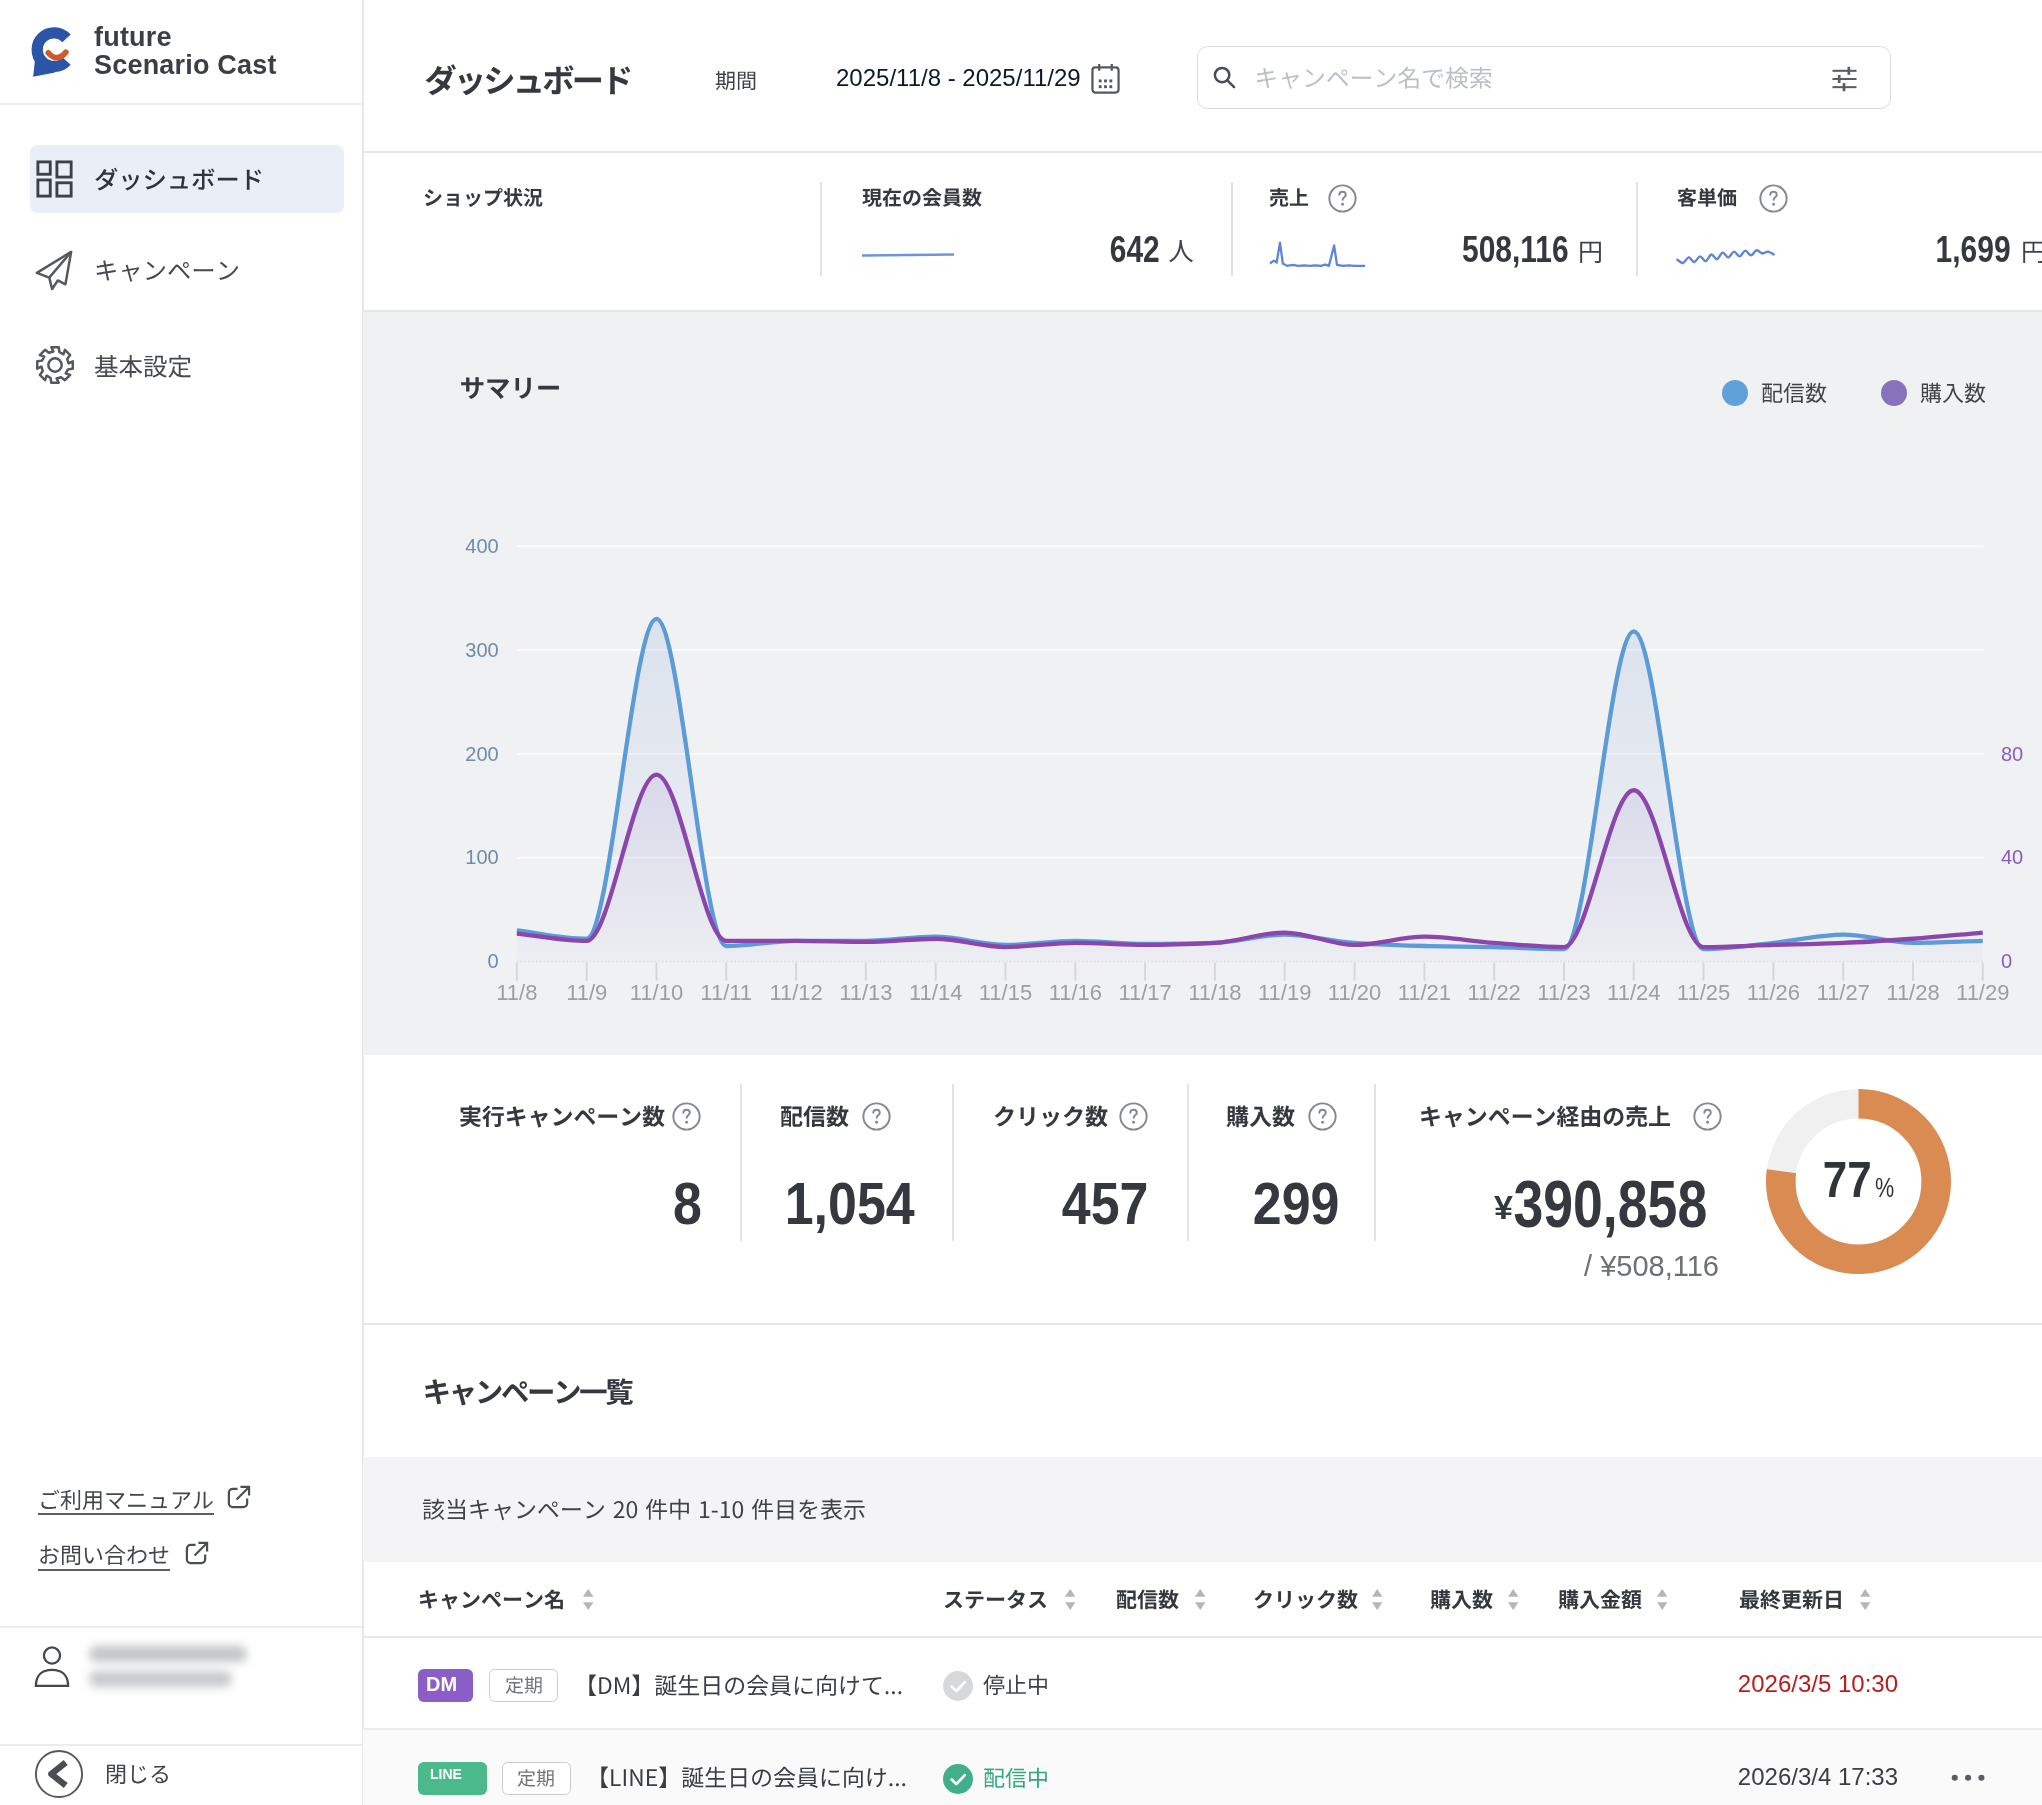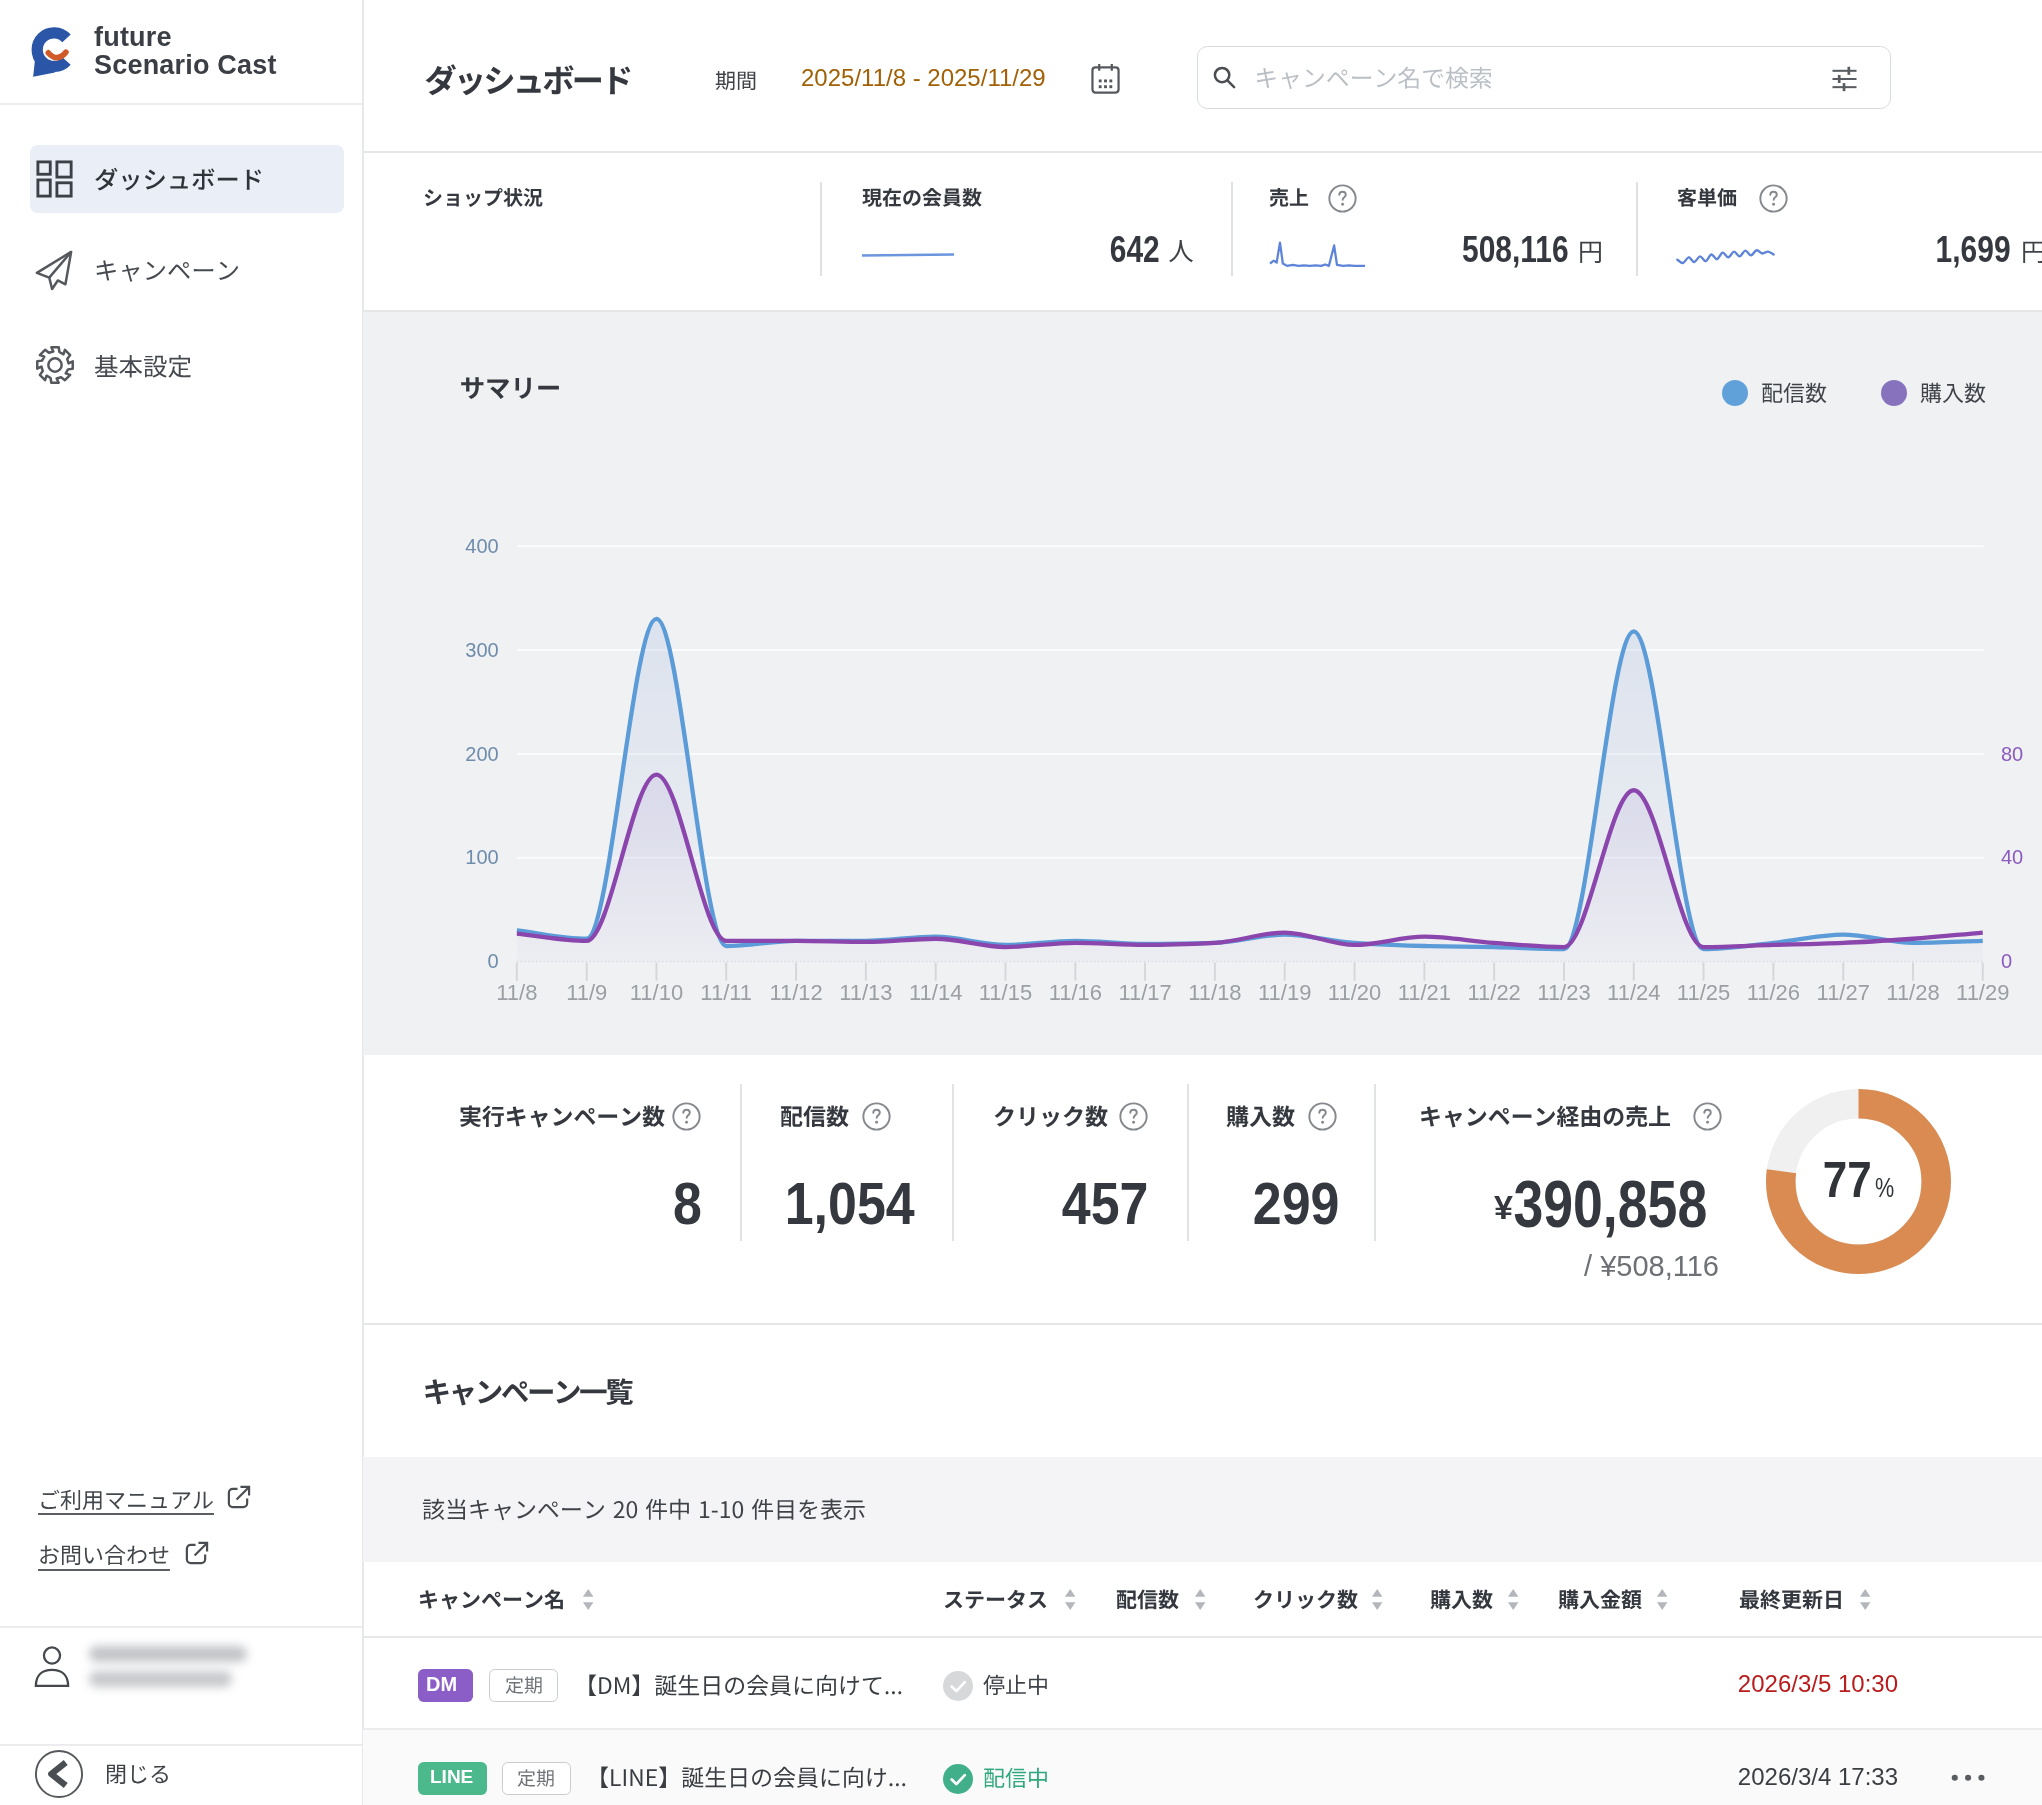--- a/index.html
+++ b/index.html
@@ -79,21 +79,21 @@
 <svg style="position:absolute;left:105px;top:1760px;overflow:visible" width="66" height="29" viewBox="0 0 69.0 29.9">
     <path transform="translate(0 23.0)" fill="#3f4348" d="M12.2 -9.9V-7.8H5.7V-6.3H11.5C10 -4.3 7.4 -2.4 5.1 -1.4C5.4 -1.1 5.9 -0.6 6.2 -0.2C8.3 -1.2 10.6 -3 12.2 -5V-0.6C12.2 -0.3 12.1 -0.2 11.9 -0.2C11.6 -0.2 10.7 -0.2 9.7 -0.2C9.9 0.2 10.2 0.8 10.2 1.2C11.6 1.2 12.5 1.2 13.1 0.9C13.6 0.7 13.8 0.3 13.8 -0.5V-6.3H17.4V-7.8H13.8V-9.9ZM8.8 -13.8V-11.8H3.8V-13.8ZM8.8 -15.1H3.8V-17H8.8ZM19.3 -13.8V-11.7H14.1V-13.8ZM19.3 -15.1H14.1V-17H19.3ZM20.2 -18.3H12.5V-10.4H19.3V-0.5C19.3 -0.1 19.2 0.1 18.7 0.1C18.3 0.1 16.8 0.1 15.3 0.1C15.5 0.5 15.8 1.4 15.9 1.8C17.9 1.8 19.3 1.8 20 1.5C20.8 1.2 21.1 0.7 21.1 -0.5V-18.3ZM2.1 -18.3V1.9H3.8V-10.4H10.4V-18.3Z M36.9 -15.9 35.6 -15.3C36.3 -14.3 37.1 -12.8 37.7 -11.6L39.1 -12.2C38.5 -13.3 37.5 -15 36.9 -15.9ZM39.9 -17 38.6 -16.4C39.4 -15.4 40.2 -14 40.8 -12.8L42.1 -13.5C41.6 -14.5 40.5 -16.2 39.9 -17ZM30.5 -17.8 28.2 -17.8C28.3 -17.1 28.4 -16.3 28.4 -15.4C28.4 -13 28.2 -7.2 28.2 -3.8C28.2 -0 30.5 1.3 33.8 1.3C38.8 1.3 41.8 -1.6 43.4 -3.7L42 -5.3C40.4 -2.9 38 -0.6 33.8 -0.6C31.6 -0.6 30 -1.4 30 -4C30 -7.4 30.2 -12.9 30.3 -15.4C30.3 -16.2 30.4 -17 30.5 -17.8Z M59.3 -0.8C58.8 -0.7 58.1 -0.6 57.5 -0.6C55.7 -0.6 54.4 -1.3 54.4 -2.4C54.4 -3.2 55.2 -3.9 56.3 -3.9C58 -3.9 59.2 -2.6 59.3 -0.8ZM51.5 -17 51.5 -15C52 -15.1 52.6 -15.2 53.1 -15.2C54.3 -15.2 58.9 -15.5 60.1 -15.5C58.9 -14.5 56.1 -12.1 54.8 -11C53.4 -9.9 50.5 -7.4 48.6 -5.8L49.9 -4.5C52.8 -7.5 54.9 -9.1 58.7 -9.1C61.7 -9.1 63.8 -7.4 63.8 -5.1C63.8 -3.2 62.8 -1.9 61 -1.2C60.7 -3.4 59.2 -5.3 56.3 -5.3C54.1 -5.3 52.7 -3.9 52.7 -2.3C52.7 -0.4 54.6 1 57.8 1C62.7 1 65.7 -1.4 65.7 -5.1C65.7 -8.2 63 -10.5 59.1 -10.5C58.1 -10.5 57 -10.4 55.9 -10C57.7 -11.5 60.9 -14.2 62 -15.1C62.4 -15.4 62.9 -15.7 63.3 -16L62.2 -17.3C62 -17.3 61.7 -17.2 61 -17.2C59.8 -17 54.3 -16.9 53.1 -16.9C52.6 -16.9 52 -16.9 51.5 -17Z"></path>
   </svg>
 <div style="position:absolute;left:363px;top:151px;width:1679px;height:1.9px;background:#e5e6e8"></div>
 <svg style="position:absolute;left:424px;top:60px;overflow:visible" width="207" height="42" viewBox="0 0 217.0 44.2">
     <path transform="translate(0 34.0)" fill="#35393f" d="M30.5 -29.5 27.8 -28.4C28.8 -27.1 29.9 -25.1 30.6 -23.7L33.3 -24.9C32.6 -26 31.4 -28.2 30.5 -29.5ZM18.5 -26.1 13.6 -27.6C13.3 -26.5 12.6 -24.9 12.1 -24.1C10.3 -21.1 7.2 -16.5 1.2 -12.8L4.9 -10C8.3 -12.3 11.5 -15.6 13.9 -18.8H23.6C23.1 -16.7 21.6 -13.7 19.9 -11.3C17.7 -12.7 15.6 -14.1 13.8 -15.1L10.7 -12C12.5 -10.9 14.7 -9.4 16.9 -7.8C14.1 -4.9 10.4 -2.2 4.5 -0.4L8.4 3.1C13.7 1.1 17.6 -1.8 20.6 -5C22 -3.9 23.2 -2.8 24.1 -2L27.4 -5.8C26.4 -6.6 25.1 -7.6 23.6 -8.7C26 -12.1 27.7 -15.7 28.6 -18.5C28.9 -19.3 29.4 -20.2 29.8 -20.9L27.3 -22.4L29.2 -23.3C28.6 -24.5 27.3 -26.7 26.5 -27.9L23.8 -26.8C24.5 -25.7 25.4 -24.2 26 -23C25.3 -22.7 24.3 -22.6 23.4 -22.6H16.4C16.8 -23.4 17.7 -24.9 18.5 -26.1Z M48.2 -20.2 44.1 -18.9C45 -17.1 46.5 -13 46.9 -11.3L51 -12.8C50.5 -14.3 48.8 -18.7 48.2 -20.2ZM60.7 -17.7 56 -19.2C55.5 -15 53.9 -10.5 51.6 -7.6C48.8 -4 44.1 -1.5 40.3 -0.5L43.9 3.2C47.9 1.7 52.1 -1.2 55.3 -5.3C57.6 -8.3 59 -11.8 59.9 -15.2C60.1 -15.9 60.3 -16.6 60.7 -17.7ZM40.3 -18.4 36.2 -16.9C37 -15.4 38.7 -10.9 39.3 -9.1L43.4 -10.6C42.8 -12.5 41.1 -16.7 40.3 -18.4Z M72.5 -26.9 70 -23.2C72.3 -21.9 75.8 -19.6 77.7 -18.3L80.3 -22.1C78.5 -23.3 74.8 -25.7 72.5 -26.9ZM66.2 -2.8 68.7 1.7C71.8 1.2 76.6 -0.5 80.1 -2.5C85.7 -5.7 90.5 -10 93.6 -14.7L91 -19.3C88.3 -14.5 83.6 -9.8 77.8 -6.6C74.1 -4.6 70 -3.4 66.2 -2.8ZM67.3 -19.2 64.8 -15.4C67.1 -14.2 70.6 -11.9 72.5 -10.6L75 -14.4C73.3 -15.6 69.5 -18 67.3 -19.2Z M97.8 -3.9V0.5C99.1 0.5 99.9 0.4 101.2 0.4C102.9 0.4 117.3 0.4 119 0.4C120 0.4 121.6 0.5 122.3 0.5V-3.8C121.4 -3.7 119.9 -3.7 119 -3.7H116.8C117.3 -6.9 118.2 -12.8 118.5 -14.8C118.5 -15.1 118.6 -15.8 118.8 -16.2L115.5 -17.8C115.1 -17.6 113.7 -17.4 113 -17.4C111.4 -17.4 106 -17.4 104.3 -17.4C103.4 -17.4 101.8 -17.5 100.9 -17.6V-13.2C101.9 -13.2 103.2 -13.3 104.3 -13.3C105.3 -13.3 111.9 -13.3 113.5 -13.3C113.4 -11.4 112.7 -6.6 112.2 -3.7H101.2C100 -3.7 98.7 -3.8 97.8 -3.9Z M150 -27.5 147.3 -26.4C148.2 -25.1 149.2 -23.3 149.9 -21.9L152.6 -23.1C152 -24.3 150.9 -26.2 150 -27.5ZM154.4 -28.5 151.7 -27.4C152.7 -26.1 153.7 -24.3 154.4 -22.9L157.1 -24.1C156.5 -25.3 155.3 -27.2 154.4 -28.5ZM135.6 -12.2 131.8 -14C130.4 -11.2 127.6 -7.4 125.4 -5.2L129 -2.7C130.9 -4.7 134 -9.2 135.6 -12.2ZM150.2 -14.1 146.5 -12.1C148.1 -10 150.6 -5.9 152 -3L156 -5.2C154.7 -7.7 151.9 -11.9 150.2 -14.1ZM126.9 -21.4V-16.9C127.9 -17 129.2 -17 130.2 -17H138.9C138.9 -15.4 138.9 -4.6 138.8 -3.4C138.8 -2.5 138.4 -2.1 137.6 -2.1C136.8 -2.1 135.3 -2.3 133.8 -2.6L134.2 1.7C135.9 1.9 137.9 2 139.7 2C142.2 2 143.3 0.7 143.3 -1.2C143.3 -4.1 143.3 -14.2 143.3 -17H151.2C152.2 -17 153.5 -17 154.6 -16.9V-21.4C153.6 -21.2 152.2 -21.1 151.2 -21.1H143.3V-23.9C143.3 -24.7 143.5 -26.4 143.6 -26.8H138.6C138.7 -26.2 138.9 -24.8 138.9 -23.9V-21.1H130.2C129.1 -21.1 127.9 -21.3 126.9 -21.4Z M158.1 -15.7V-10.4C159.4 -10.5 161.7 -10.6 163.6 -10.6C167.6 -10.6 178.8 -10.6 181.9 -10.6C183.3 -10.6 185 -10.4 185.8 -10.4V-15.7C185 -15.7 183.5 -15.5 181.9 -15.5C178.8 -15.5 167.6 -15.5 163.6 -15.5C161.8 -15.5 159.4 -15.6 158.1 -15.7Z M209.2 -25.3 206.3 -24.1C207.6 -22.3 208.3 -21 209.3 -18.8L212.3 -20.2C211.5 -21.7 210.1 -23.9 209.2 -25.3ZM213.6 -27.2 210.8 -25.8C212.1 -24.1 212.9 -22.9 214 -20.7L216.8 -22.1C216.1 -23.7 214.6 -25.8 213.6 -27.2ZM195.6 -2.8C195.6 -1.4 195.5 0.6 195.3 2H200.6C200.4 0.6 200.3 -1.8 200.3 -2.8V-12.4C204 -11.2 209.1 -9.2 212.6 -7.3L214.5 -12C211.4 -13.6 204.8 -16 200.3 -17.3V-22.3C200.3 -23.7 200.4 -25.2 200.6 -26.4H195.3C195.5 -25.2 195.6 -23.5 195.6 -22.3C195.6 -19.4 195.6 -5.4 195.6 -2.8Z"></path>
   </svg>
 <svg style="position:absolute;left:715px;top:67px;overflow:visible" width="42" height="28" viewBox="0 0 44.0 28.6">
     <path transform="translate(0 22.0)" fill="#3f4348" d="M3.9 -3.1C3.3 -1.7 2.1 -0.2 0.9 0.8C1.3 1 1.9 1.5 2.2 1.8C3.4 0.7 4.7 -1 5.5 -2.7ZM7.1 -2.5C7.9 -1.4 8.9 0 9.3 0.9L10.7 0.1C10.2 -0.8 9.2 -2.1 8.3 -3.1ZM18.8 -15.9V-12.3H14.3V-15.9ZM12.8 -17.4V-9.4C12.8 -6.2 12.6 -2 10.7 0.9C11.1 1.1 11.8 1.6 12.1 1.8C13.4 -0.2 13.9 -3.1 14.2 -5.7H18.8V-0.4C18.8 -0 18.7 0.1 18.4 0.1C18 0.1 16.9 0.1 15.8 0.1C16 0.5 16.2 1.2 16.3 1.7C17.9 1.7 18.9 1.6 19.6 1.4C20.2 1.1 20.4 0.6 20.4 -0.4V-17.4ZM18.8 -10.9V-7.2H14.3C14.3 -8 14.3 -8.7 14.3 -9.4V-10.9ZM8.5 -18.2V-15.6H4.5V-18.2H3V-15.6H1.1V-14.1H3V-5.1H0.8V-3.6H11.7V-5.1H10.1V-14.1H11.7V-15.6H10.1V-18.2ZM4.5 -14.1H8.5V-12.1H4.5ZM4.5 -10.8H8.5V-8.6H4.5ZM4.5 -7.3H8.5V-5.1H4.5Z M35.5 -3.7V-1.6H30.4V-3.7ZM35.5 -5H30.4V-7H35.5ZM28.9 -8.3V0.8H30.4V-0.3H37.1V-8.3ZM30.4 -13.2V-11.2H25.6V-13.2ZM30.4 -14.4H25.6V-16.3H30.4ZM40.5 -13.2V-11.2H35.5V-13.2ZM40.5 -14.4H35.5V-16.3H40.5ZM41.3 -17.5H34V-9.9H40.5V-0.4C40.5 -0 40.3 0.1 40 0.1C39.6 0.1 38.2 0.1 36.9 0.1C37.1 0.5 37.4 1.3 37.5 1.8C39.3 1.8 40.5 1.7 41.2 1.5C41.9 1.2 42.2 0.6 42.2 -0.4V-17.5ZM24 -17.5V1.8H25.6V-10H32V-17.5Z"></path>
   </svg>
-<div style="position:absolute;left:801px;top:66px;font-family:'Liberation Sans',sans-serif;font-size:24px;font-weight:normal;color:#a16207;line-height:1;white-space:nowrap">2025/11/8 - 2025/11/29</div>
+<div style="position:absolute;left:836px;top:66px;font-family:'Liberation Sans',sans-serif;font-size:24px;font-weight:normal;color:#0f172a;line-height:1;white-space:nowrap">2025/11/8 - 2025/11/29</div>
 <svg style="position:absolute;left:1091px;top:63px" width="29" height="31" viewBox="0 0 30 32">
 <g fill="none" stroke="#55585c" stroke-width="2.3">
 <rect x="1.5" y="4.5" width="27" height="26" rx="3"></rect>
 <path d="M8.5 1 v7 M21.5 1 v7"></path>
 </g>
 <g fill="#55585c">
 <rect x="8" y="17" width="3" height="3"></rect>
       <rect x="13.5" y="17" width="3" height="3"></rect>
       <rect x="19" y="17" width="3" height="3"></rect>
 <rect x="8" y="23" width="3" height="3"></rect>
@@ -379,21 +379,21 @@
   </svg>
 <svg style="position:absolute;left:943px;top:1671px" width="30" height="30" viewBox="0 0 31 31">
     <circle cx="15.5" cy="15.5" r="15.5" fill="#d6d8da"></circle>
     <path d="M9 16 L13.8 20.8 L22.5 11.5" fill="none" stroke="#fff" stroke-width="2.8" stroke-linecap="round" stroke-linejoin="round"></path>
   </svg>
 <svg style="position:absolute;left:983px;top:1671px;overflow:visible" width="66" height="29" viewBox="0 0 69.0 29.9">
     <path transform="translate(0 23.0)" fill="#3f4348" d="M10.7 -13.1H18.5V-10.9H10.7ZM9 -14.3V-9.7H20.2V-14.3ZM6.9 -8.4V-4.4H8.4V-7H20.6V-4.4H22.2V-8.4ZM13.6 -19.2V-17.1H7.2V-15.6H22V-17.1H15.4V-19.2ZM9.5 -5.4V-4H13.6V-0C13.6 0.2 13.6 0.3 13.2 0.3C12.8 0.3 11.6 0.3 10.3 0.3C10.5 0.8 10.7 1.4 10.8 1.9C12.5 1.9 13.7 1.9 14.4 1.6C15.2 1.4 15.4 0.9 15.4 -0V-4H19.7V-5.4ZM6.1 -19.2C4.8 -15.7 2.6 -12.3 0.4 -10.1C0.7 -9.7 1.2 -8.8 1.3 -8.3C2.1 -9.2 2.9 -10.1 3.7 -11.2V1.8H5.3V-13.8C6.2 -15.4 7.1 -17.1 7.7 -18.7Z M27.3 -14.2V-1H24.1V0.7H44.8V-1H36.3V-9.9H43.8V-11.6H36.3V-19.3H34.5V-1H29.1V-14.2Z M56.5 -19.3V-15.2H48.2V-4.3H49.9V-5.7H56.5V1.8H58.4V-5.7H65V-4.4H66.7V-15.2H58.4V-19.3ZM49.9 -7.4V-13.5H56.5V-7.4ZM65 -7.4H58.4V-13.5H65Z"></path>
   </svg>
 <div style="position:absolute;right:145px;top:1672px;font-family:'Liberation Sans',sans-serif;font-size:24px;font-weight:normal;color:#b91c1c;line-height:1;white-space:nowrap">2026/3/5 10:30</div>
 <div style="position:absolute;left:418px;top:1762px;width:69px;height:32.5px;background:#4cb98c;border-radius:5.7px"></div>
-<div style="position:absolute;left:430px;top:1767px;font-family:'Liberation Sans',sans-serif;font-size:19px;font-weight:bold;color:#ffffff;line-height:1;white-space:nowrap">LINE</div>
+<div style="position:absolute;left:430px;top:1767px;font-family:'Liberation Sans',sans-serif;font-size:14px;font-weight:bold;color:#ffffff;line-height:1;white-space:nowrap">LINE</div>
 <div style="position:absolute;left:502px;top:1762px;width:69px;height:32.5px;background:#fff;border:1.9px solid #caccd0;border-radius:5.7px;box-sizing:border-box"></div>
 <svg style="position:absolute;left:517px;top:1766px;overflow:visible" width="38" height="25" viewBox="0 0 40.0 26.0">
     <path transform="translate(0 20.0)" fill="#707479" d="M4.4 -7.5C4 -3.9 2.9 -1 0.7 0.7C1.1 0.9 1.7 1.4 1.9 1.7C3.2 0.6 4.2 -1 4.9 -2.8C6.8 0.6 9.7 1.3 13.9 1.3H18.6C18.7 0.9 18.9 0.2 19.2 -0.2C18.2 -0.2 14.7 -0.2 14 -0.2C12.8 -0.2 11.7 -0.2 10.8 -0.4V-4.5H16.7V-5.9H10.8V-9.2H15.9V-10.7H4.2V-9.2H9.2V-0.8C7.6 -1.4 6.3 -2.6 5.5 -4.7C5.7 -5.5 5.9 -6.4 6 -7.4ZM1.6 -14.5V-10.1H3.1V-13.1H16.8V-10.1H18.4V-14.5H10.8V-16.8H9.2V-14.5Z M23.6 -2.9C23 -1.5 21.9 -0.2 20.8 0.7C21.1 0.9 21.7 1.4 22 1.6C23.1 0.6 24.3 -0.9 25 -2.5ZM26.4 -2.2C27.2 -1.3 28.1 0 28.5 0.8L29.7 0.1C29.3 -0.7 28.4 -1.9 27.6 -2.9ZM37.1 -14.4V-11.2H33V-14.4ZM31.6 -15.8V-8.5C31.6 -5.7 31.4 -1.8 29.8 0.8C30.1 1 30.7 1.4 31 1.7C32.2 -0.2 32.7 -2.8 32.9 -5.2H37.1V-0.3C37.1 -0 37 0.1 36.7 0.1C36.4 0.1 35.4 0.1 34.3 0.1C34.5 0.5 34.7 1.1 34.8 1.5C36.3 1.5 37.2 1.5 37.8 1.2C38.4 1 38.5 0.5 38.5 -0.3V-15.8ZM37.1 -9.9V-6.6H33C33 -7.3 33 -7.9 33 -8.5V-9.9ZM27.7 -16.6V-14.1H24.1V-16.6H22.7V-14.1H21V-12.8H22.7V-4.6H20.8V-3.3H30.6V-4.6H29.1V-12.8H30.6V-14.1H29.1V-16.6ZM24.1 -12.8H27.7V-11H24.1ZM24.1 -9.8H27.7V-7.9H24.1ZM24.1 -6.6H27.7V-4.6H24.1Z"></path>
   </svg>
 <svg style="position:absolute;left:586px;top:1763px;overflow:visible" width="321" height="30" viewBox="0 0 335.6 31.2">
     <path transform="translate(0 24.0)" fill="#3a3e43" d="M23.2 -20.2V-20.3H16V2.1H23.2V1.9C20.6 -0.3 18.4 -4.2 18.4 -9.1C18.4 -14 20.6 -18 23.2 -20.2Z M26.4 0H36.3V-1.9H28.6V-17.6H26.4Z M39.5 0H41.7V-17.6H39.5Z M46.5 0H48.6V-9.2C48.6 -11.1 48.4 -13 48.3 -14.7H48.4L50.3 -11.1L56.7 0H59V-17.6H56.9V-8.4C56.9 -6.6 57 -4.6 57.2 -2.9H57.1L55.2 -6.5L48.7 -17.6H46.5Z M63.8 0H74.2V-1.9H66V-8.3H72.7V-10.2H66V-15.7H74V-17.6H63.8Z M83.6 2.1V-20.3H76.4V-20.2C79 -18 81.1 -14 81.1 -9.1C81.1 -4.2 79 -0.3 76.4 1.9V2.1Z M101.4 -12.9V-11.5H107.3V-12.9ZM101.6 -19.3V-17.9H107.2V-19.3ZM101.4 -9.7V-8.3H107.3V-9.7ZM100.5 -16.2V-14.7H107.9V-16.2ZM121.1 -19.8C119.4 -19 116.2 -18.2 113.5 -17.8C113.7 -17.4 113.9 -16.8 114 -16.4C115.2 -16.6 116.6 -16.9 117.9 -17.2V-3.9H116.1V-14.1H114.6V-3.9H113.3V-2.4H122.6V-3.9H119.5V-10.2H122.3V-11.7H119.5V-17.6C120.6 -17.9 121.6 -18.2 122.4 -18.6ZM101.4 -6.5V1.7H102.8V0.5H107.3L107.2 0.6C107.5 0.9 108 1.6 108.2 2C109.3 1.2 110.2 0.2 111 -1.1C112.6 0.7 114.7 1.2 117.5 1.2H122.3C122.4 0.7 122.6 -0 122.9 -0.4C122 -0.4 118.3 -0.4 117.6 -0.4C115.2 -0.4 113.2 -0.9 111.7 -2.6C112.8 -4.9 113.4 -7.9 113.7 -11.6L112.8 -11.8L112.5 -11.8H110.6C111.4 -14.1 112.3 -16.6 112.9 -18.5L111.7 -18.7L111.5 -18.7H108V-17.1H110.8C110.1 -14.9 109 -11.9 108.1 -9.5L109.6 -9.2L110 -10.3H112.1C111.8 -8 111.4 -6 110.7 -4.3C110.3 -5.3 109.8 -6.5 109.6 -8.1L108.2 -7.7C108.6 -5.5 109.2 -3.8 109.9 -2.5C109.2 -1.2 108.3 -0.2 107.3 0.5V-6.5ZM102.8 -5H105.8V-1H102.8Z M129.3 -19.8C128.4 -16.3 126.8 -13 124.8 -10.9C125.3 -10.6 126.1 -10.1 126.5 -9.8C127.4 -10.9 128.2 -12.2 129 -13.8H134.7V-8.4H127.5V-6.7H134.7V-0.6H124.9V1.2H146.3V-0.6H136.5V-6.7H144.3V-8.4H136.5V-13.8H145.2V-15.5H136.5V-20.2H134.7V-15.5H129.8C130.3 -16.7 130.8 -18 131.1 -19.4Z M153.6 -8.4H165.6V-1.7H153.6ZM153.6 -10.2V-16.7H165.6V-10.2ZM151.8 -18.5V1.7H153.6V0.1H165.6V1.5H167.5V-18.5Z M183 -15.4C182.7 -13.2 182.2 -10.9 181.6 -8.9C180.4 -4.9 179.1 -3.3 178 -3.3C176.9 -3.3 175.5 -4.6 175.5 -7.6C175.5 -10.9 178.4 -14.8 183 -15.4ZM185 -15.5C189 -15.1 191.4 -12.1 191.4 -8.5C191.4 -4.3 188.4 -2 185.3 -1.3C184.7 -1.2 184 -1.1 183.2 -1L184.3 0.7C190 0 193.3 -3.4 193.3 -8.4C193.3 -13.3 189.8 -17.2 184.2 -17.2C178.3 -17.2 173.7 -12.7 173.7 -7.5C173.7 -3.5 175.8 -1.1 177.9 -1.1C180.2 -1.1 182.1 -3.6 183.5 -8.5C184.2 -10.8 184.7 -13.2 185 -15.5Z M201.8 -12.7V-11H213.2V-12.7ZM207.5 -18.4C209.7 -15.3 213.9 -12 217.7 -10.3C218 -10.8 218.4 -11.4 218.8 -11.9C215 -13.4 210.8 -16.6 208.3 -20.1H206.4C204.6 -17.1 200.6 -13.6 196.4 -11.6C196.8 -11.2 197.3 -10.6 197.5 -10.1C201.6 -12.2 205.5 -15.5 207.5 -18.4ZM210 -4.5C211 -3.6 212.2 -2.4 213.1 -1.2L203.4 -0.9C204.4 -2.5 205.4 -4.6 206.3 -6.4H217.6V-8.1H197.7V-6.4H204C203.4 -4.7 202.3 -2.4 201.4 -0.8L197.9 -0.7L198.1 1.1C202.3 0.9 208.5 0.7 214.4 0.4C214.9 1 215.3 1.5 215.6 2L217.2 1C216.1 -0.8 213.7 -3.4 211.5 -5.3Z M225.9 -17.8H237.3V-15.3H225.9ZM224.1 -19.2V-13.8H239.2V-19.2ZM224.9 -8.1H238.3V-6.4H224.9ZM224.9 -5.2H238.3V-3.4H224.9ZM224.9 -11.1H238.3V-9.4H224.9ZM233.5 -0.9C236 -0.1 239.3 1.1 241.1 2L242.6 0.7C240.8 -0.1 237.6 -1.3 235.1 -2ZM223.1 -12.4V-2.1H227.6C226 -1.1 223 0 220.5 0.6C220.9 1 221.5 1.6 221.8 1.9C224.3 1.3 227.4 0.1 229.3 -1L227.7 -2.1H240.1V-12.4Z M254.5 -16.2V-14.3C257.1 -14 261.8 -14 264.4 -14.3V-16.2C262 -15.9 257.1 -15.8 254.5 -16.2ZM255.4 -6.4 253.7 -6.6C253.4 -5.4 253.3 -4.6 253.3 -3.8C253.3 -1.5 255.1 -0.2 259.1 -0.2C261.6 -0.2 263.6 -0.4 265.1 -0.7L265.1 -2.7C263.1 -2.3 261.3 -2.1 259.1 -2.1C255.9 -2.1 255.1 -3.1 255.1 -4.2C255.1 -4.9 255.2 -5.5 255.4 -6.4ZM249.9 -18 247.8 -18.2C247.8 -17.7 247.7 -17.1 247.6 -16.5C247.3 -14.5 246.5 -10.4 246.5 -6.9C246.5 -3.7 246.9 -0.9 247.4 0.8L249.1 0.7C249.1 0.4 249.1 0.1 249.1 -0.2C249 -0.4 249.1 -0.9 249.2 -1.2C249.4 -2.4 250.3 -4.9 250.9 -6.6L249.9 -7.4C249.5 -6.4 248.9 -5 248.5 -3.9C248.4 -5.1 248.3 -6.1 248.3 -7.2C248.3 -9.9 249 -14.2 249.5 -16.4C249.6 -16.9 249.8 -17.6 249.9 -18Z M278.1 -20.2C277.7 -19 277.1 -17.3 276.5 -16H269.9V1.9H271.7V-14.3H287.5V-0.5C287.5 -0 287.4 0.1 286.9 0.1C286.4 0.1 284.7 0.1 283 0C283.3 0.6 283.5 1.4 283.6 1.9C285.8 1.9 287.3 1.9 288.2 1.6C289 1.3 289.3 0.7 289.3 -0.5V-16H278.5C279.1 -17.2 279.8 -18.6 280.3 -19.8ZM276.5 -9.5H282.6V-4.8H276.5ZM274.8 -11.1V-1.4H276.5V-3.1H284.3V-11.1Z M297.7 -18.4 295.4 -18.6C295.4 -18.1 295.4 -17.5 295.3 -17C295 -15 294.4 -11.3 294.4 -7.4C294.4 -4.4 295.2 -1.2 295.7 0.2L297.3 0C297.3 -0.2 297.3 -0.6 297.2 -0.8C297.2 -1.1 297.3 -1.5 297.4 -1.9C297.6 -3 298.3 -5.5 298.9 -7.2L297.9 -7.8C297.4 -6.6 296.9 -5.1 296.6 -4.1C295.7 -8.1 296.5 -13.3 297.3 -16.8C297.4 -17.3 297.6 -17.9 297.7 -18.4ZM301.1 -13.8V-11.8C302.1 -11.8 303.8 -11.7 304.9 -11.7C305.9 -11.7 307 -11.7 308 -11.8V-11C308 -6.4 307.8 -3.7 305.3 -1.4C304.7 -0.9 303.7 -0.3 303 0L304.7 1.4C309.8 -1.6 309.8 -5.5 309.8 -11V-11.9C311.2 -12 312.6 -12.1 313.7 -12.3V-14.2C312.6 -14 311.2 -13.8 309.8 -13.7L309.7 -17.3C309.7 -17.8 309.8 -18.3 309.8 -18.7H307.6C307.7 -18.3 307.8 -17.8 307.8 -17.3C307.8 -16.7 307.9 -15.1 307.9 -13.6C306.9 -13.5 305.9 -13.5 304.9 -13.5C303.6 -13.5 302.1 -13.6 301.1 -13.8Z M318.9 0.3C319.8 0.3 320.5 -0.4 320.5 -1.3C320.5 -2.4 319.8 -3 318.9 -3C318 -3 317.3 -2.4 317.3 -1.3C317.3 -0.4 318 0.3 318.9 0.3Z M325.6 0.3C326.4 0.3 327.1 -0.4 327.1 -1.3C327.1 -2.4 326.4 -3 325.6 -3C324.7 -3 324 -2.4 324 -1.3C324 -0.4 324.7 0.3 325.6 0.3Z M332.2 0.3C333.1 0.3 333.8 -0.4 333.8 -1.3C333.8 -2.4 333.1 -3 332.2 -3C331.3 -3 330.6 -2.4 330.6 -1.3C330.6 -0.4 331.3 0.3 332.2 0.3Z"></path>
   </svg>
 <svg style="position:absolute;left:943px;top:1764px" width="30" height="30" viewBox="0 0 31 31">
     <circle cx="15.5" cy="15.5" r="15.5" fill="#41b08a"></circle>
     <path d="M9 16 L13.8 20.8 L22.5 11.5" fill="none" stroke="#fff" stroke-width="2.8" stroke-linecap="round" stroke-linejoin="round"></path>

